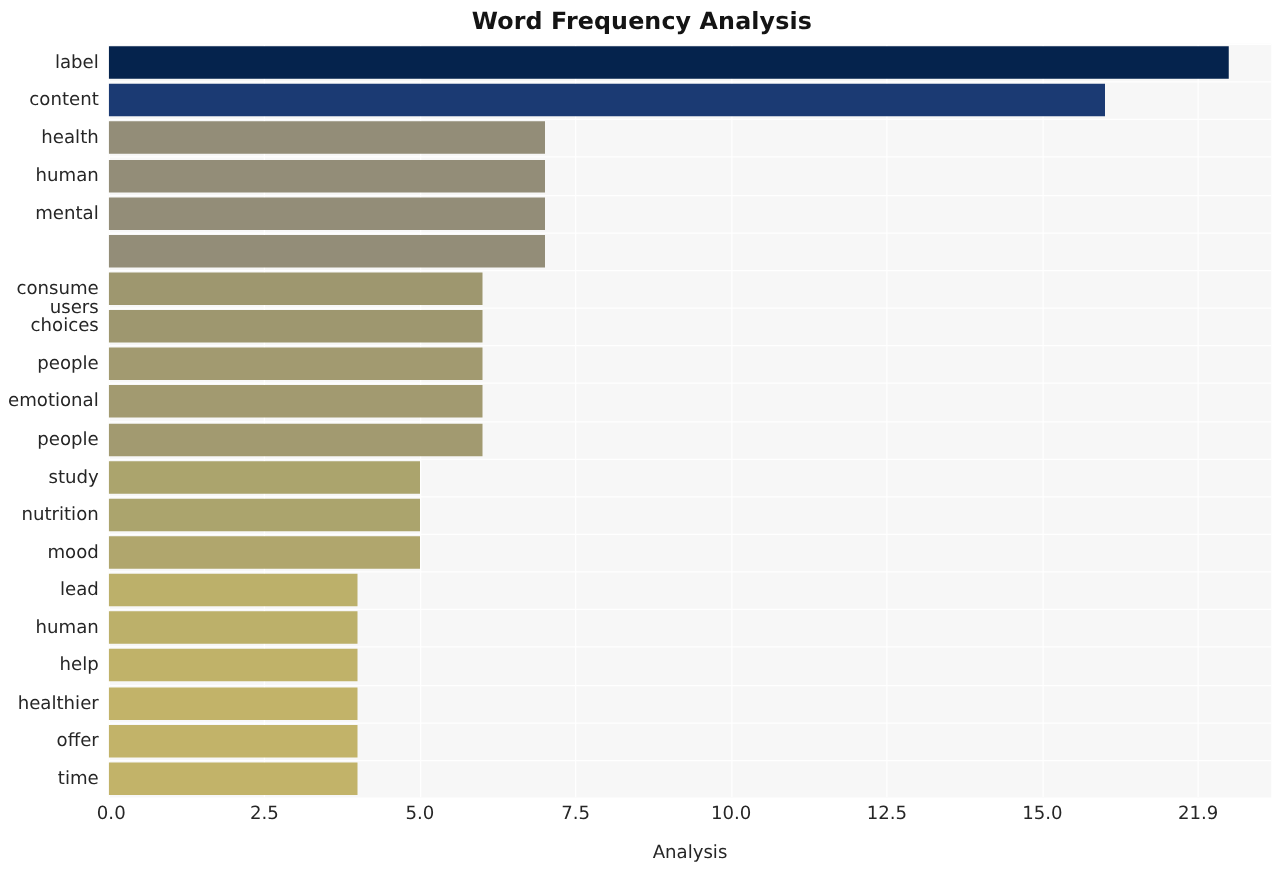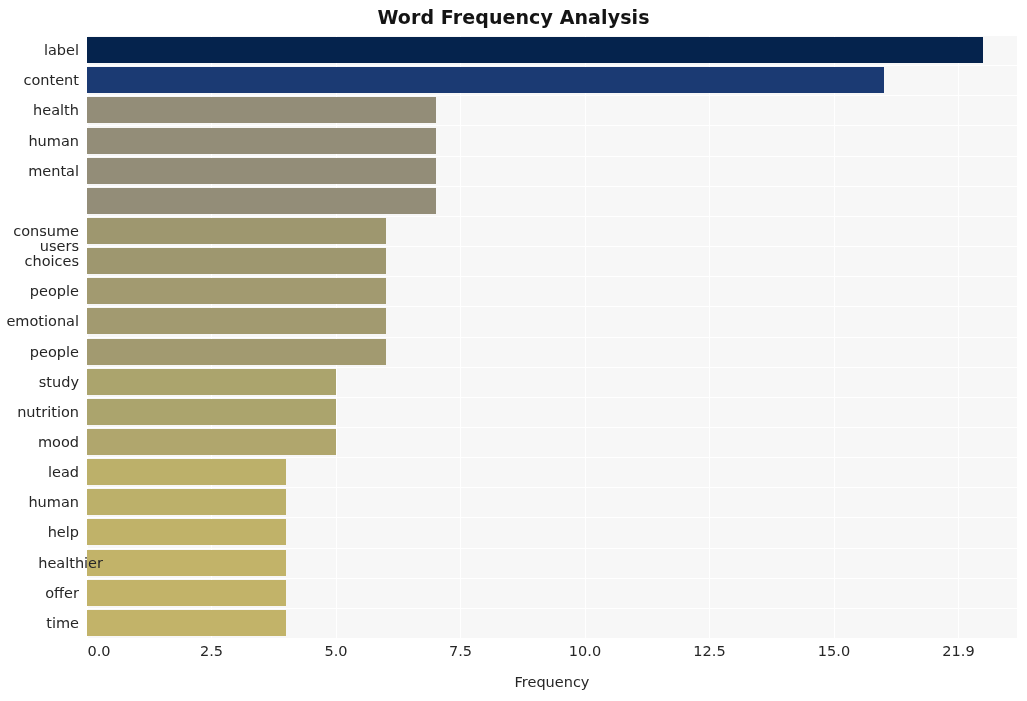--- a/index.html
+++ b/index.html
@@ -190,31 +190,31 @@
       <div class="ytick-label" style="top: 219px;">choices</div>
       <div class="ytick-label" style="top: 249px;">people</div>
       <div class="ytick-label" style="top: 279px;">emotional</div>
       <div class="ytick-label" style="top: 310px;">people</div>
       <div class="ytick-label" style="top: 340px;">study</div>
       <div class="ytick-label" style="top: 370px;">nutrition</div>
       <div class="ytick-label" style="top: 400px;">mood</div>
       <div class="ytick-label" style="top: 430px;">lead</div>
       <div class="ytick-label" style="top: 460px;">human</div>
       <div class="ytick-label" style="top: 490px;">help</div>
-      <div class="ytick-label" style="top: 521px; margin-left: 24px;">healthier</div>
+      <div class="ytick-label" style="top: 521px;">healthier</div>
       <div class="ytick-label" style="top: 551px;">offer</div>
       <div class="ytick-label" style="top: 581px;">time</div>
     </div>
 
   <div id="xticks">
-      <div class="xtick-label" style="left: 12px;">0.0</div>
+      <div class="xtick-label" style="left: 2px;">0.0</div>
       <div class="xtick-label" style="left: 124.498px;">2.5</div>
       <div class="xtick-label" style="left: 248.996px;">5.0</div>
       <div class="xtick-label" style="left: 373.494px;">7.5</div>
       <div class="xtick-label" style="left: 497.992px;">10.0</div>
       <div class="xtick-label" style="left: 622.49px;">12.5</div>
       <div class="xtick-label" style="left: 746.988px;">15.0</div>
       <div class="xtick-label" style="left: 871.486px;">21.9</div>
     </div>
 
-  <div id="xaxis-label">Frequency</div>
+  <div id="xaxis-label">Analysis</div>
 
 </div>
 
 </body></html>

